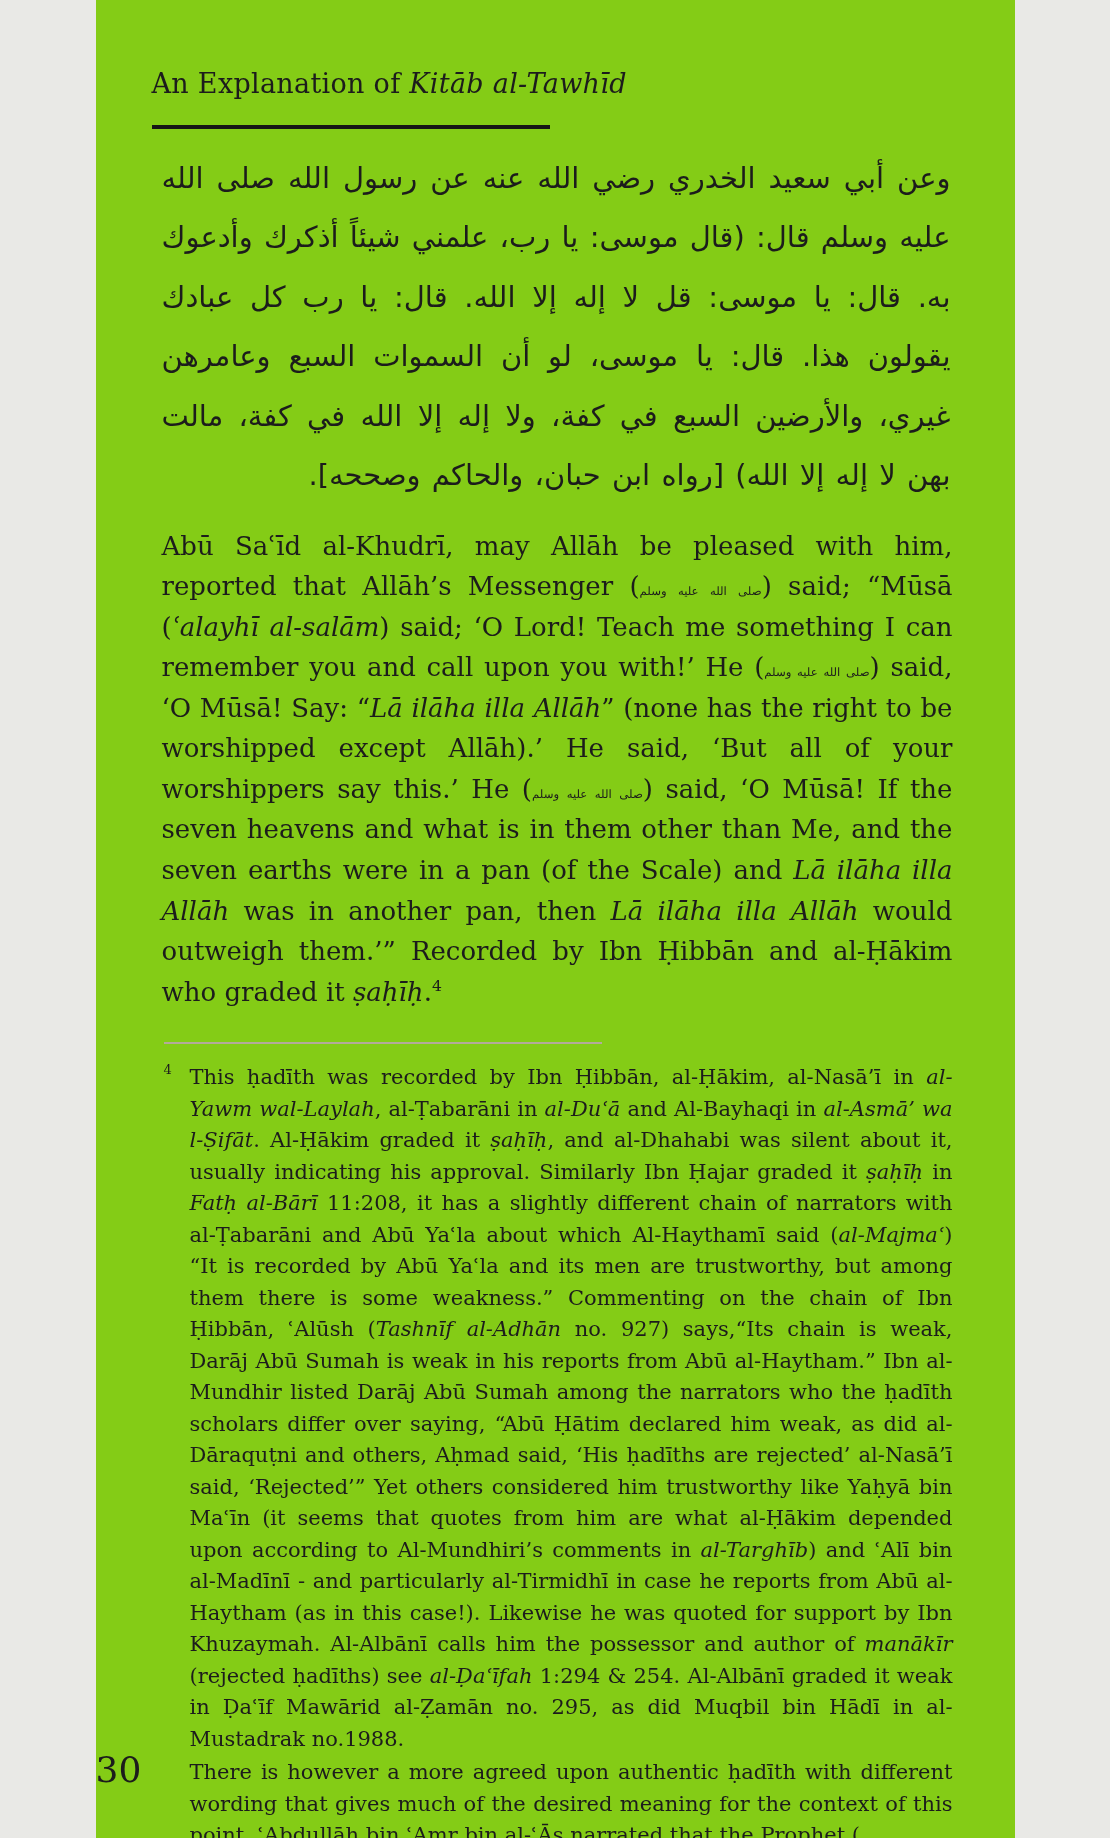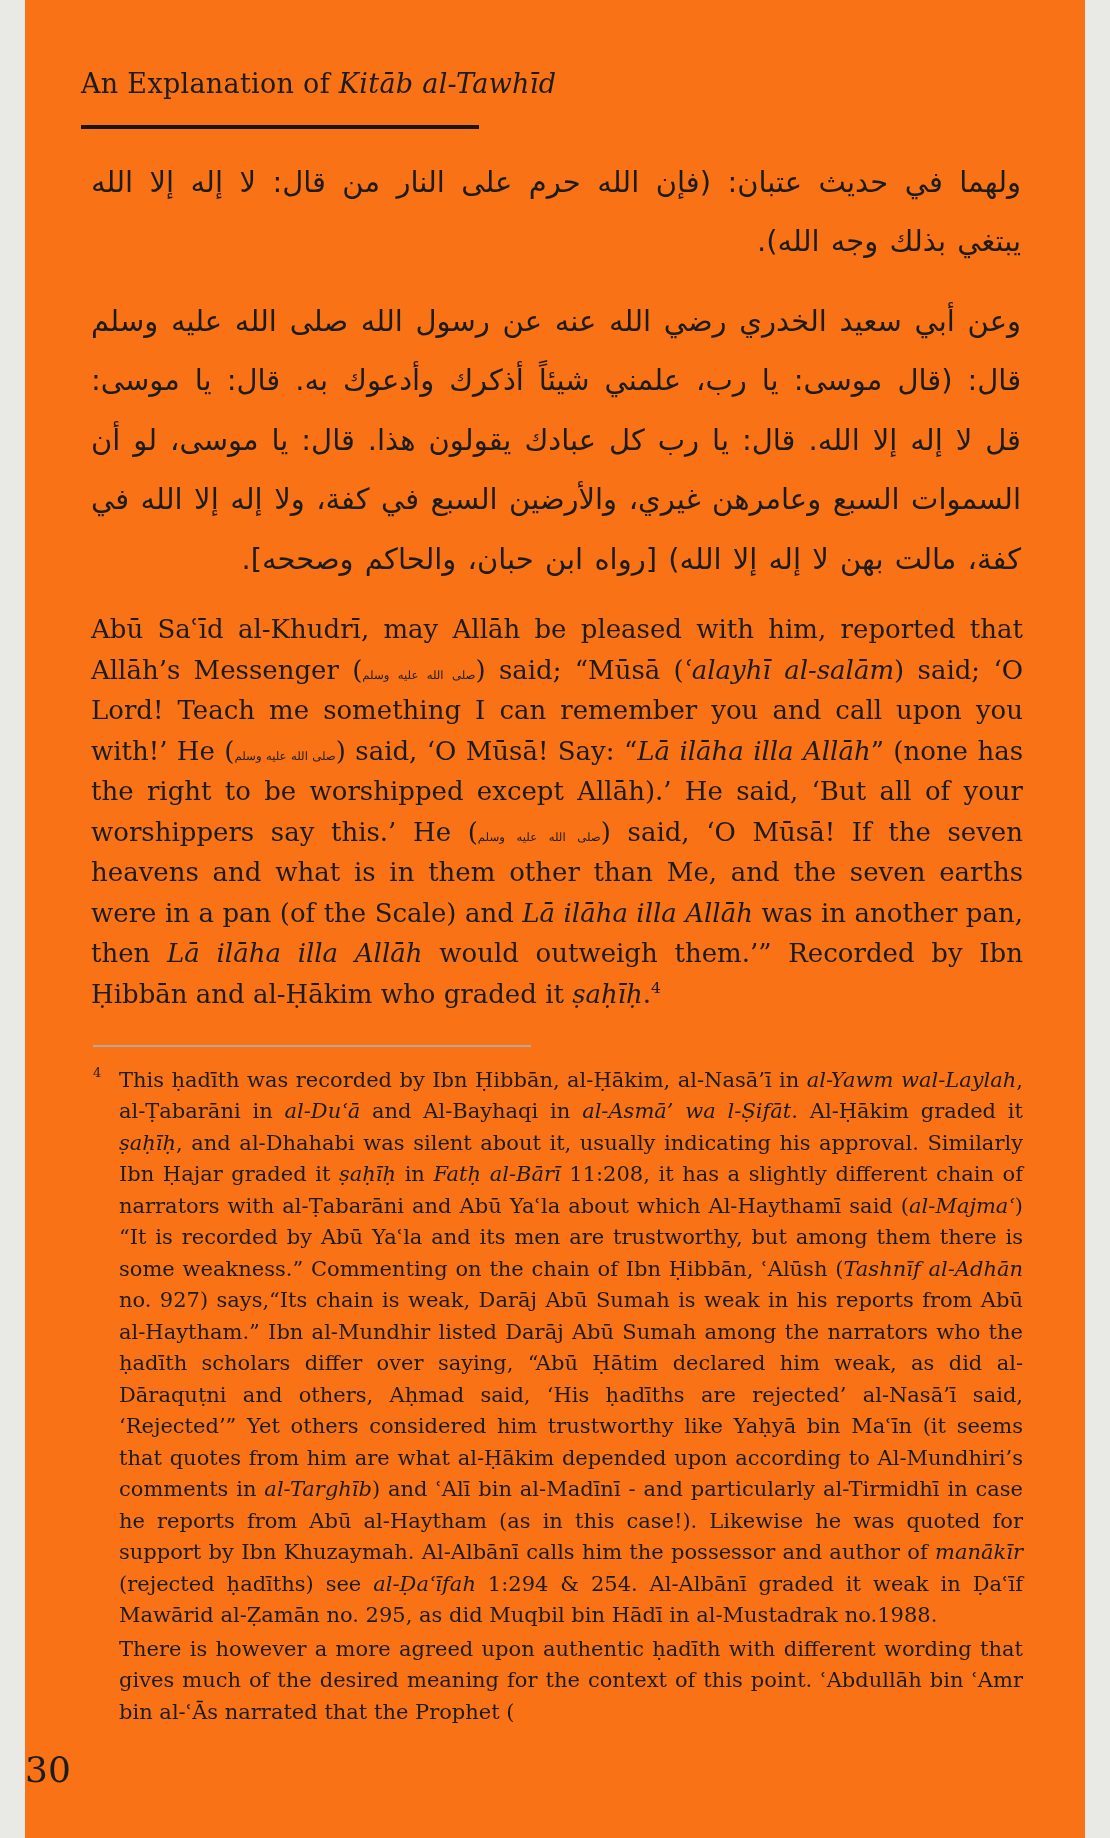--- a/index.html
+++ b/index.html
@@ -1,20 +1,20 @@
 <!DOCTYPE html>
 <html><head>
 <meta charset="utf-8">
 <style>
   html,body{margin:0;padding:0;background:#e9e9e6;}
   .page{
     position:relative;
-    width:1060px;height:1838px;
+    width:919px;height:1838px;
     margin:0 auto;
-    background:#f97316;
+    background:#84cc16;
     color:#1c1c1c;
     font-family:"DejaVu Serif","Liberation Serif",serif;
     overflow:hidden;
     box-sizing:border-box;
   }
   .header{
     margin:68px 64px 0 56px;
     font-size:27px;
     letter-spacing:0.3px;
     white-space:nowrap;
@@ -83,21 +83,20 @@
 <body>
 
 <div class="page">
 
   <div class="header">
     <span>An Explanation of </span><span class="italic">Kitāb al-Tawhīd</span>
   </div>
 
   <div class="header-rule"></div>
 
-  <div class="arabic" dir="rtl" lang="ar">ولهما في حديث عتبان: (فإن الله حرم على النار من قال: لا إله إلا الله يبتغي بذلك وجه الله).</div>
 
 
   <div class="arabic second" dir="rtl" lang="ar">وعن أبي سعيد الخدري رضي الله عنه عن رسول الله صلى الله عليه وسلم قال: (قال موسى: يا رب، علمني شيئاً أذكرك وأدعوك به. قال: يا موسى: قل لا إله إلا الله. قال: يا رب كل عبادك يقولون هذا. قال: يا موسى، لو أن السموات السبع وعامرهن غيري، والأرضين السبع في كفة، ولا إله إلا الله في كفة، مالت بهن لا إله إلا الله) [رواه ابن حبان، والحاكم وصححه].</div>
 
   <div class="para-en"><span>Abū Saʿīd al-Khudrī, may Allāh be pleased with him, reported that Allāh’s Messenger (</span><span class="seg-pbuh" dir="rtl" lang="ar">صلى الله عليه وسلم</span><span>) said; “Mūsā (</span><span class="seg-i">ʿalayhī al-salām</span><span>) said; ‘O Lord! Teach me something I can remember you and call upon you with!’ He (</span><span class="seg-pbuh" dir="rtl" lang="ar">صلى الله عليه وسلم</span><span>) said, ‘O Mūsā! Say: “</span><span class="seg-i">Lā ilāha illa Allāh</span><span>” (none has the right to be worshipped except Allāh).’ He said, ‘But all of your worshippers say this.’ He (</span><span class="seg-pbuh" dir="rtl" lang="ar">صلى الله عليه وسلم</span><span>) said, ‘O Mūsā! If the seven heavens and what is in them other than Me, and the seven earths were in a pan (of the Scale) and </span><span class="seg-i">Lā ilāha illa Allāh</span><span> was in another pan, then </span><span class="seg-i">Lā ilāha illa Allāh</span><span> would outweigh them.’” Recorded by Ibn Ḥibbān and al-Ḥākim who graded it </span><span class="seg-i">ṣaḥīḥ</span><span>.</span><span class="seg-sup">4</span></div>
 
   <div class="footnote-sep"></div>
 
   <div class="footnote">
     <div class="fn-para">

